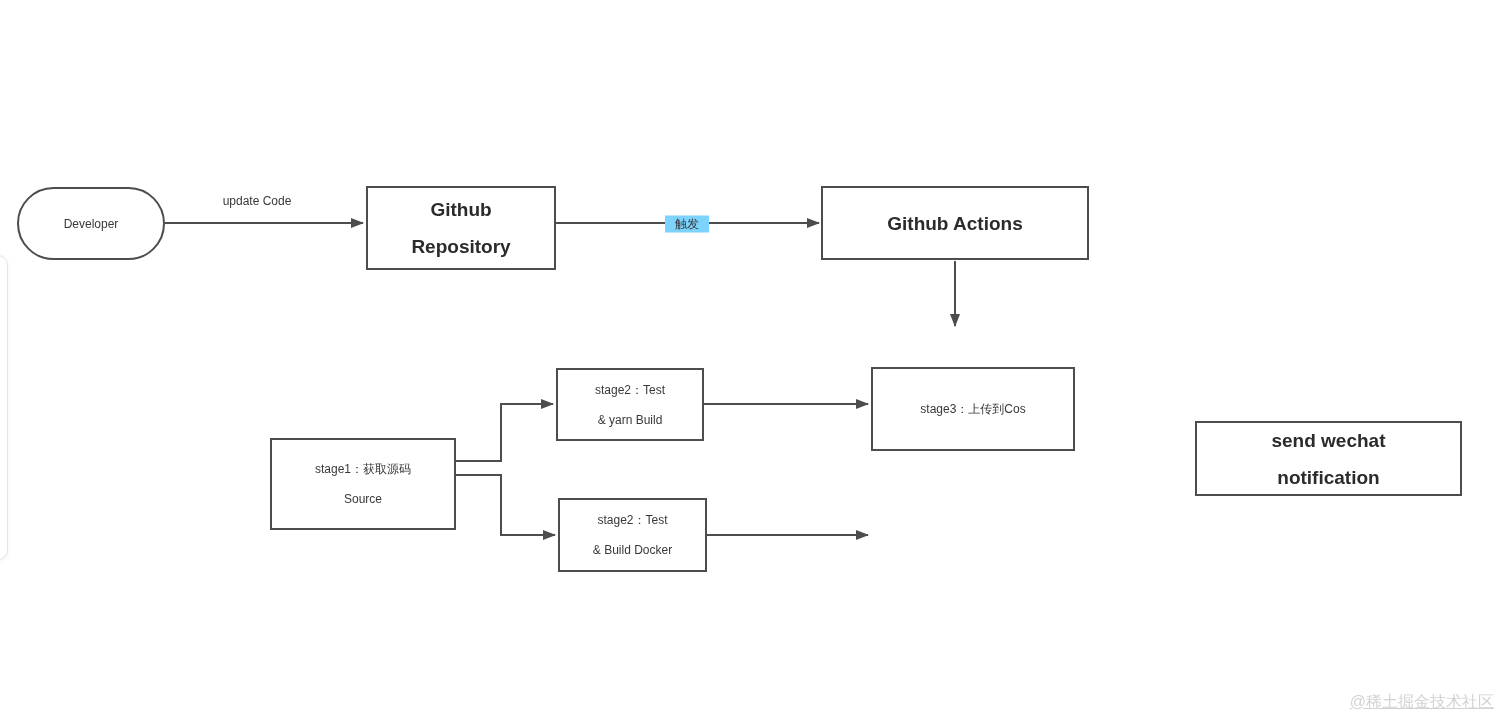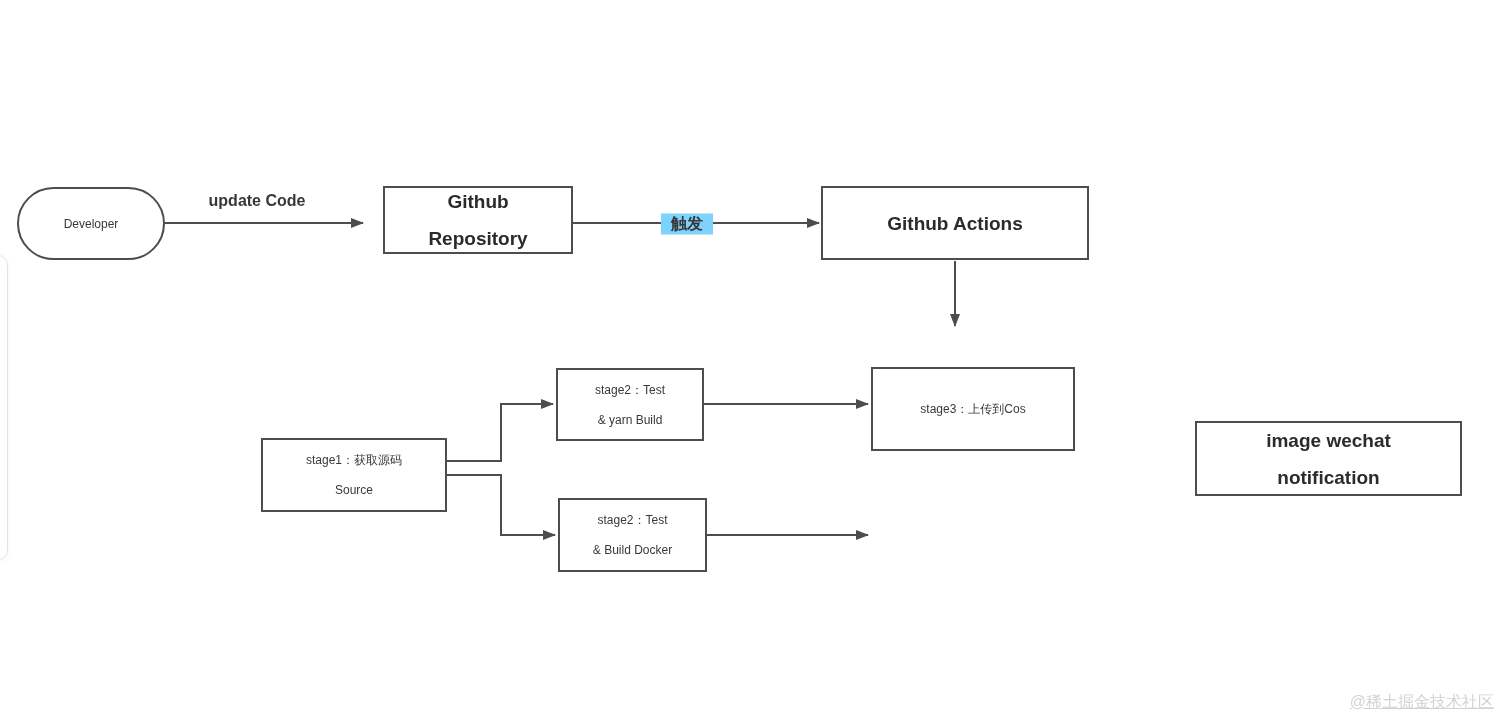--- a/index.html
+++ b/index.html
@@ -36,21 +36,21 @@
     color:var(--text);font-size:12px;
   }
   .node span{white-space:pre-line;line-height:30px;display:block;}
   .node.bold{font-weight:bold;font-size:19px;color:var(--bold-text);}
   .node.bold span{line-height:37px;}
   .stadium{border-radius:37px;}
 
   
   .edge-label{
     position:absolute;transform:translate(-50%,-50%);
-    color:var(--text);font-size:16px;white-space:nowrap;font-weight:bold;
+    color:var(--text);font-size:12px;white-space:nowrap;
   }
   .edge-label.on-line{background:#7dd3fc;padding:0 10px;}
 
   .watermark{
     position:absolute;right:18px;bottom:14px;
     color:var(--watermark);font-size:16px;white-space:nowrap;text-decoration:underline;
   }
 </style>
 </head>
 <body>
@@ -71,51 +71,51 @@
     <path class="edge" d="M447,461 H501 V404 H553" marker-end="url(#arrowhead)"></path>
     <path class="edge" d="M447,475 H501 V535 H555" marker-end="url(#arrowhead)"></path>
     <path class="edge" d="M704,404 H868" marker-end="url(#arrowhead)"></path>
     <path class="edge" d="M707,535 H868" marker-end="url(#arrowhead)"></path>
   </svg>
 
   <div class="node stadium" style="left:17px;top:187px;width:148px;height:73px">
     <span>Developer</span>
   </div>
 
-  <div class="node bold" style="left:383px;top:186px;width:190px;height:68px">
+  <div class="node bold" style="left:366px;top:186px;width:190px;height:84px">
     <span>Github
 Repository</span>
   </div>
 
   <div class="node bold" style="left:821px;top:186px;width:268px;height:74px">
     <span>Github Actions</span>
   </div>
 
-  <div class="node" style="left:261px;top:438px;width:186px;height:74px">
+  <div class="node" style="left:270px;top:438px;width:186px;height:92px">
     <span>stage1：获取源码
 Source</span>
   </div>
 
   <div class="node" style="left:556px;top:368px;width:148px;height:73px">
     <span>stage2：Test
 &amp; yarn Build</span>
   </div>
 
   <div class="node" style="left:558px;top:498px;width:149px;height:74px">
     <span>stage2：Test
 &amp; Build Docker</span>
   </div>
 
   <div class="node" style="left:871px;top:367px;width:204px;height:84px">
     <span>stage3：上传到Cos</span>
   </div>
 
 
   <div class="node bold" style="left:1195px;top:421px;width:267px;height:75px">
-    <span>image wechat
+    <span>send wechat
 notification</span>
   </div>
 
   <div class="edge-label" style="left:257px;top:201px">update Code</div>
 
   <div class="edge-label on-line" style="left:687px;top:224px">触发</div>
 
   <div class="watermark">@稀土掘金技术社区</div>
 
 </div>

